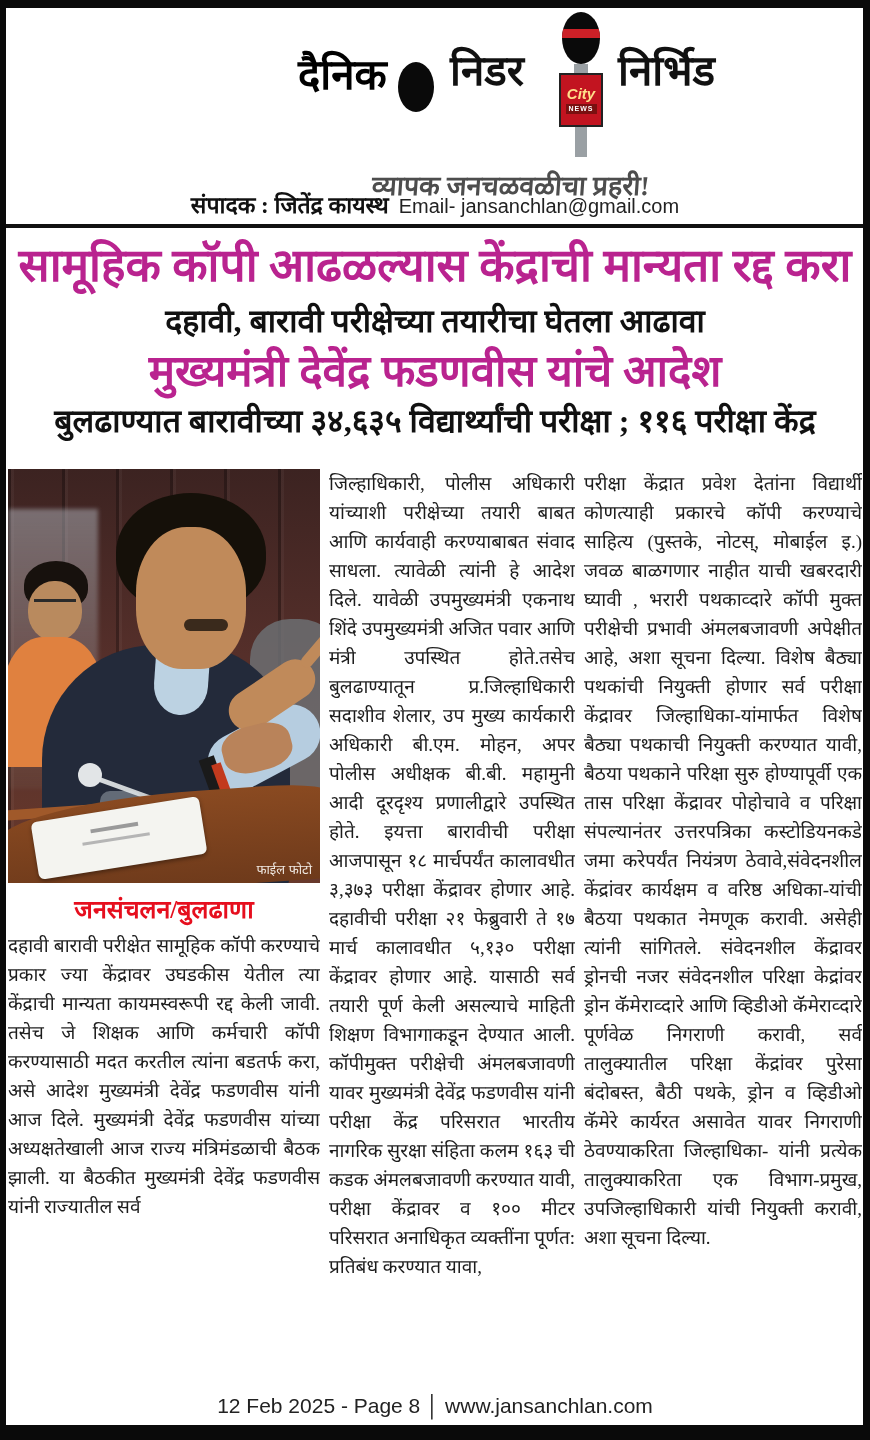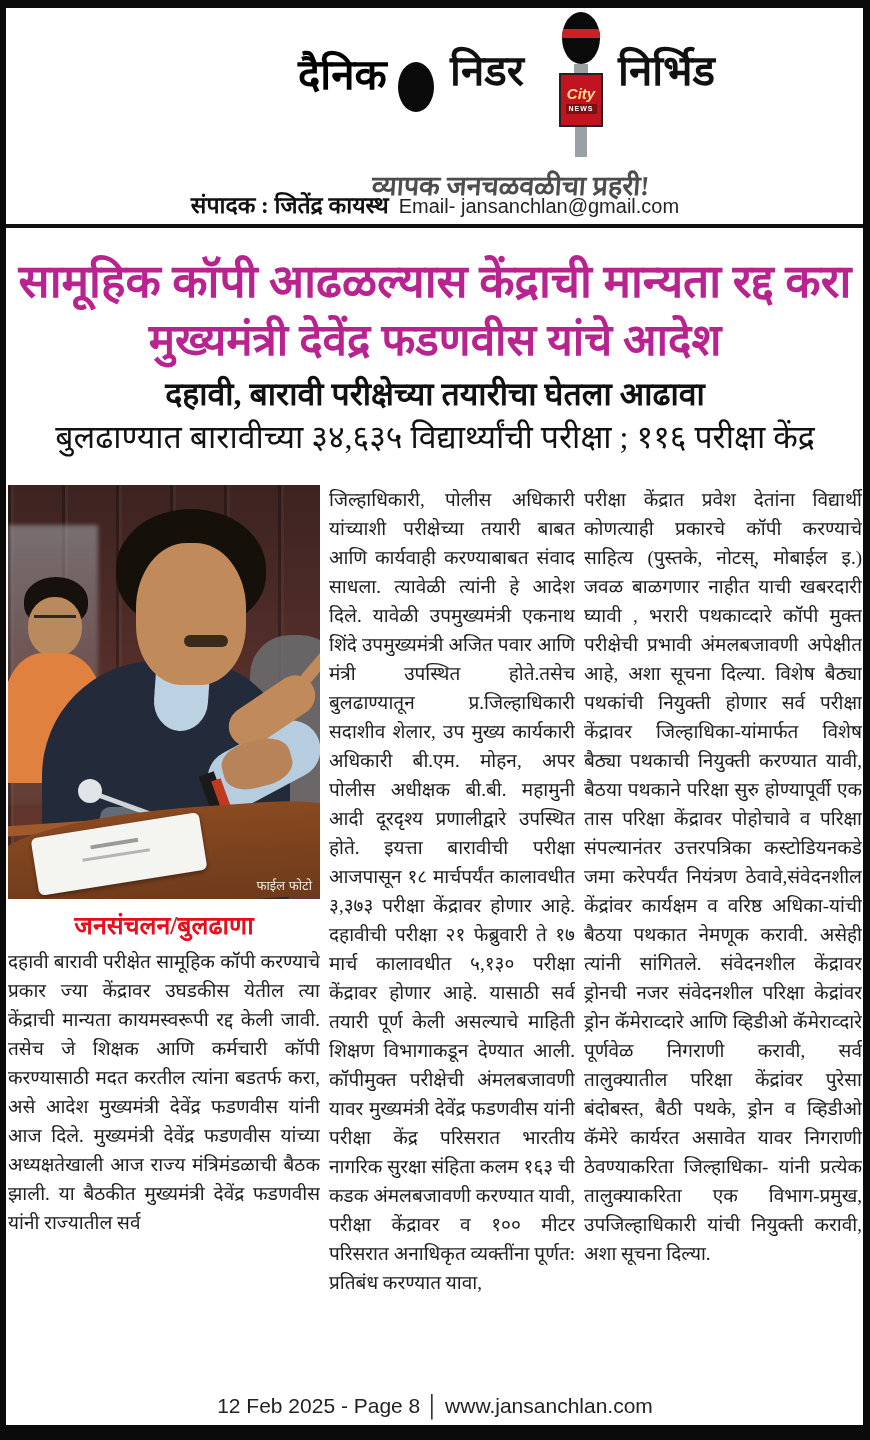--- a/index.html
+++ b/index.html
@@ -30,26 +30,26 @@
   .mic-news{color:#fff;background:#7a1010;font-size:7px;font-weight:700;font-family:"Liberation Sans",sans-serif;padding:0 3px;margin-top:3px;line-height:1.3;letter-spacing:1px;}
   .mic-handle{width:12px;height:30px;background:#9aa0a4;margin:0 auto;}
   .tagline{position:absolute;left:372px;top:158px;font-size:27px;font-weight:700;color:#4d4d4d;transform:skewX(-4deg);}
   .editor-row{position:absolute;left:0;bottom:2px;width:100%;display:flex;justify-content:center;align-items:baseline;gap:10px;}
   .editor-name{font-size:23px;font-weight:800;color:#111;}
   .editor-email{font-size:20px;color:#222;font-family:"Liberation Sans","DejaVu Sans",sans-serif;margin-top:28px;}
   .rule{height:4px;background:#111;margin-top:2px;}
 
   
   .hwrap{display:flex;justify-content:center;overflow:visible;}
-  .headline1{margin-top:24px;}
+  .headline1{margin-top:8px;}
   .headline1 .t{font-size:46px;font-weight:800;color:#b9238f;white-space:nowrap;line-height:1.3;}
   .headline2 .t{font-size:44px;font-weight:800;color:#b9238f;white-space:nowrap;line-height:1.3;}
   .subhead1{margin-top:4px;}
   .subhead1 .t{font-size:32px;font-weight:800;color:#111;white-space:nowrap;line-height:1.35;}
-  .subhead2 .t{font-size:32px;font-weight:400;color:#111;white-space:nowrap;line-height:1.35;text-align:center;}
+  .subhead2 .t{font-size:32px;font-weight:700;color:#111;white-space:nowrap;line-height:1.35;text-align:center;}
 
   
   .columns{display:grid;grid-template-columns:312px 246px 1fr;column-gap:9px;padding:0 8px;margin-top:26px;height:828px;overflow:hidden;}
   .col{overflow:hidden;}
   .body-text{margin:0;font-size:19px;line-height:29px;color:#1c1c1c;text-align:justify;}
   .dateline{color:#e60f1e;font-weight:800;font-size:25px;text-align:center;margin:8px 0 6px 0;}
 
   
   .photo{position:relative;width:312px;height:414px;overflow:hidden;background:linear-gradient(180deg,#3c2321 0%,#552f2a 45%,#68392c 100%);}
   .wood{position:absolute;inset:0;background:repeating-linear-gradient(90deg,rgba(0,0,0,0.28) 0 3px,rgba(255,255,255,0.04) 3px 6px,transparent 6px 54px);}
@@ -117,25 +117,25 @@
       <span class="editor-name">संपादक : जितेंद्र कायस्थ</span>
       <span class="editor-email">Email- jansanchlan@gmail.com</span>
     </div>
   </header>
 
   <div class="rule"></div>
 
   <div class="hwrap headline1">
     <div class="t">सामूहिक कॉपी आढळल्यास केंद्राची मान्यता रद्द करा</div>
   </div>
+  <div class="hwrap subhead1">
+    <div class="t">दहावी, बारावी परीक्षेच्या तयारीचा घेतला आढावा</div>
+  </div>
   <div class="hwrap headline2">
     <div class="t">मुख्यमंत्री देवेंद्र फडणवीस यांचे आदेश</div>
-  </div>
-  <div class="hwrap subhead1">
-    <div class="t">दहावी, बारावी परीक्षेच्या तयारीचा घेतला आढावा</div>
   </div>
   <div class="hwrap subhead2">
     <div class="t">बुलढाण्यात बारावीच्या ३४,६३५ विद्यार्थ्यांची परीक्षा ; ११६ परीक्षा केंद्र</div>
   </div>
 
   <main class="columns">
 
     <div class="col">
       <figure class="photo" style="margin:0">
         <div class="wood"></div>

